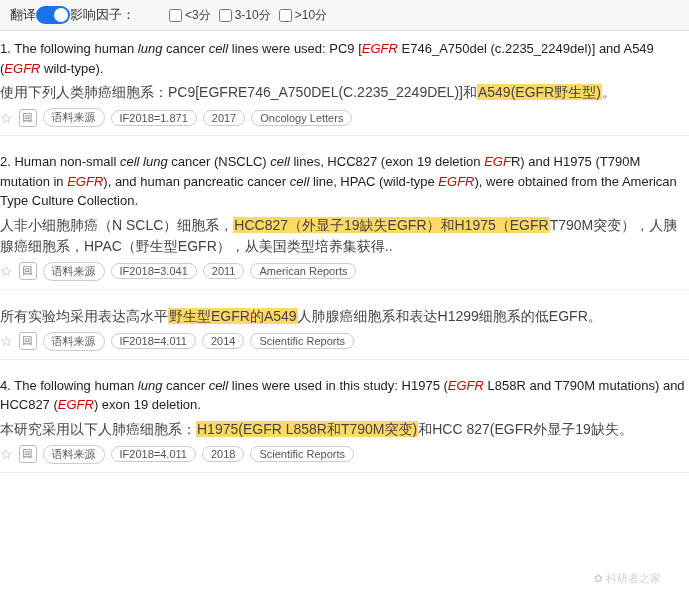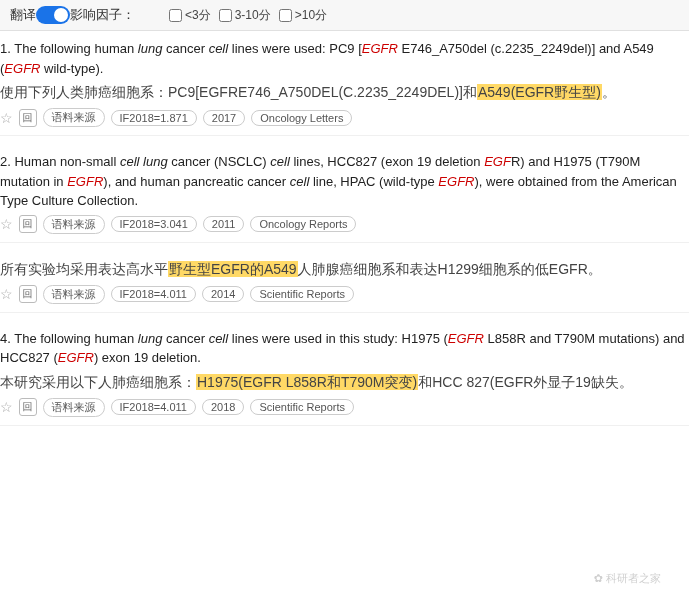--- a/index.html
+++ b/index.html
@@ -198,27 +198,30 @@
       <span class="tag if">IF2018=1.871</span>
       <span class="tag year">2017</span>
       <span class="tag journal">Oncology Letters</span>
     </div>
   </div>
 
   <div class="result-item">
     <div class="result-text-en">
       <span>2. </span>Human non-small <em class="cell-italic">cell</em> <em class="lung-italic">lung</em> cancer (NSCLC) <em class="cell-italic">cell</em> lines, HCC827 (exon 19 deletion <em class="gene">EGF</em>R) and H1975 (T790M mutation in <em class="gene">EGFR</em>), and human pancreatic cancer <em class="cell-italic">cell</em> line, HPAC (wild-type <em class="gene">EGFR</em>), were obtained from the American Type Culture Collection.
     </div>
+    <div class="result-text-cn">
+      人非小细胞肺癌（N SCLC）细胞系，<span class="highlight-box">HCC827（外显子19缺失EGFR）和H1975（EGFR</span>T790M突变），人胰腺癌细胞系，HPAC（野生型EGFR），从美国类型培养集获得..
+    </div>
     <div class="action-row">
       <span class="star-icon">☆</span>
       <div class="round-icon">回</div>
       <span class="tag source">语料来源</span>
       <span class="tag if">IF2018=3.041</span>
       <span class="tag year">2011</span>
-      <span class="tag journal">Oncology Reports</span>
+      <span class="tag journal">American Reports</span>
     </div>
   </div>
 
   <div class="result-item">
     <div class="result-text-cn">
       所有实验均采用表达高水平<span class="highlight-box">野生型EGFR的A549</span>人肺腺癌细胞系和表达H1299细胞系的低EGFR。
     </div>
     <div class="action-row">
       <span class="star-icon">☆</span>
       <div class="round-icon">回</div>

